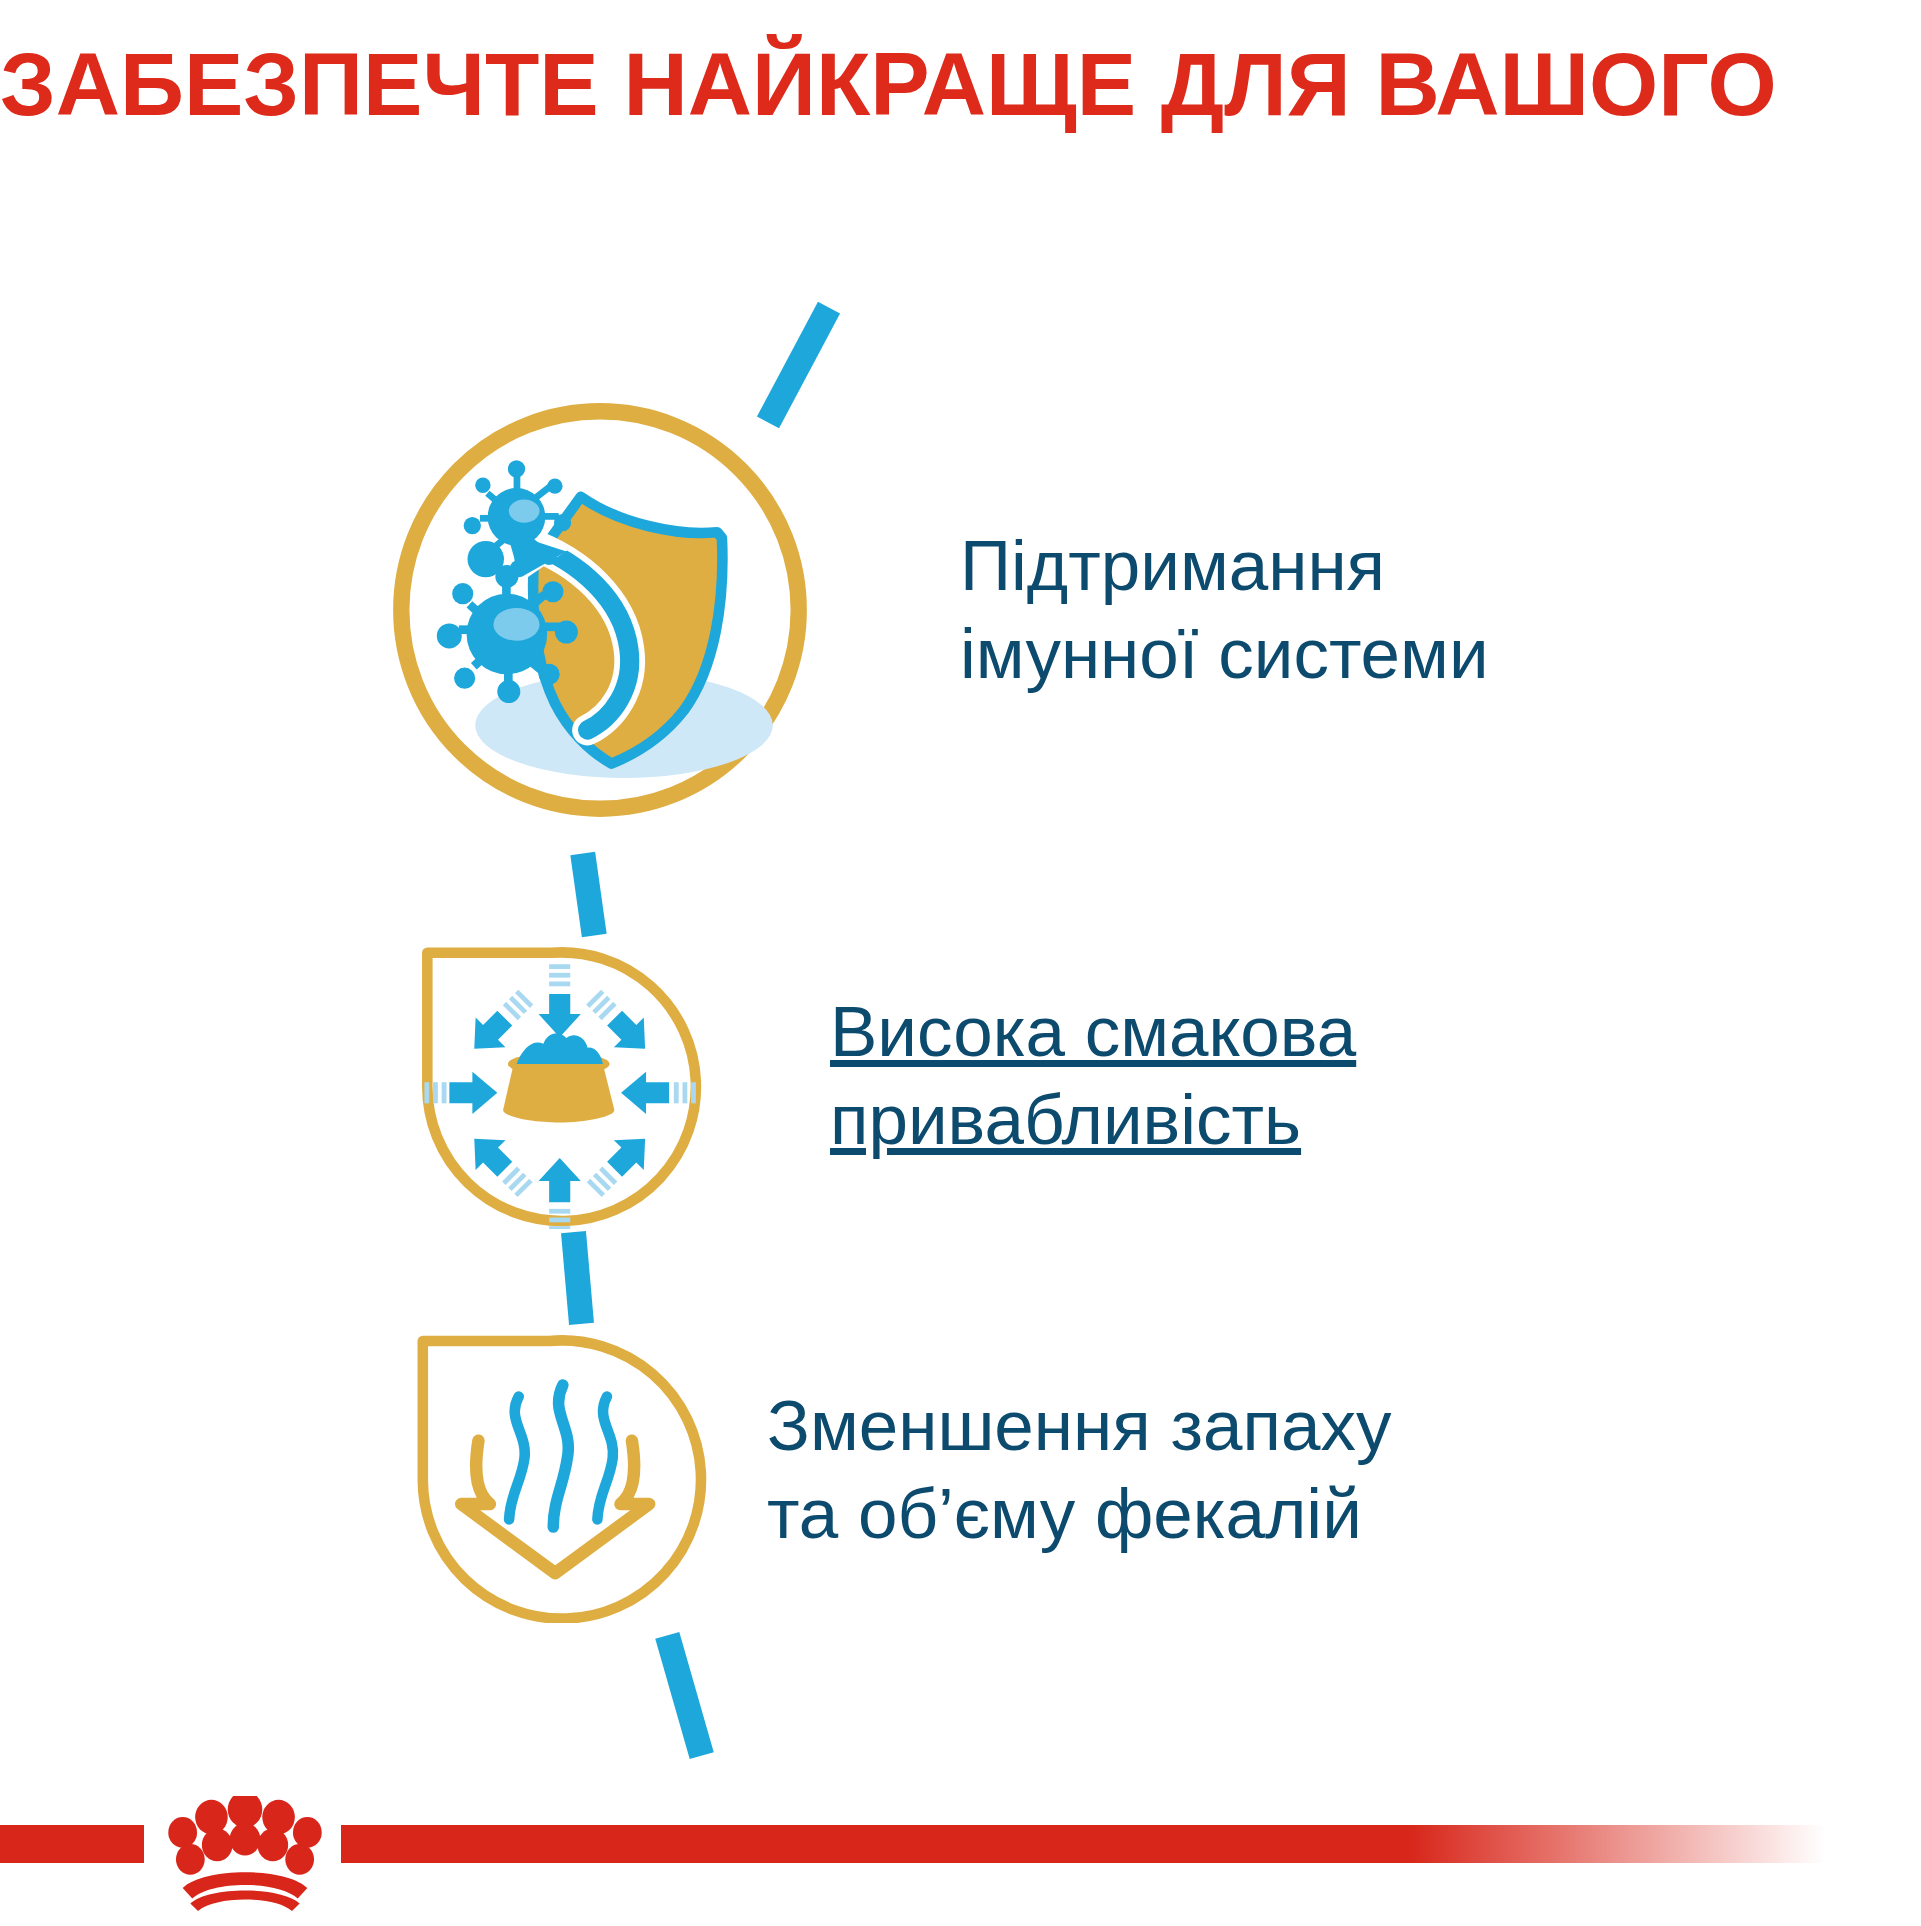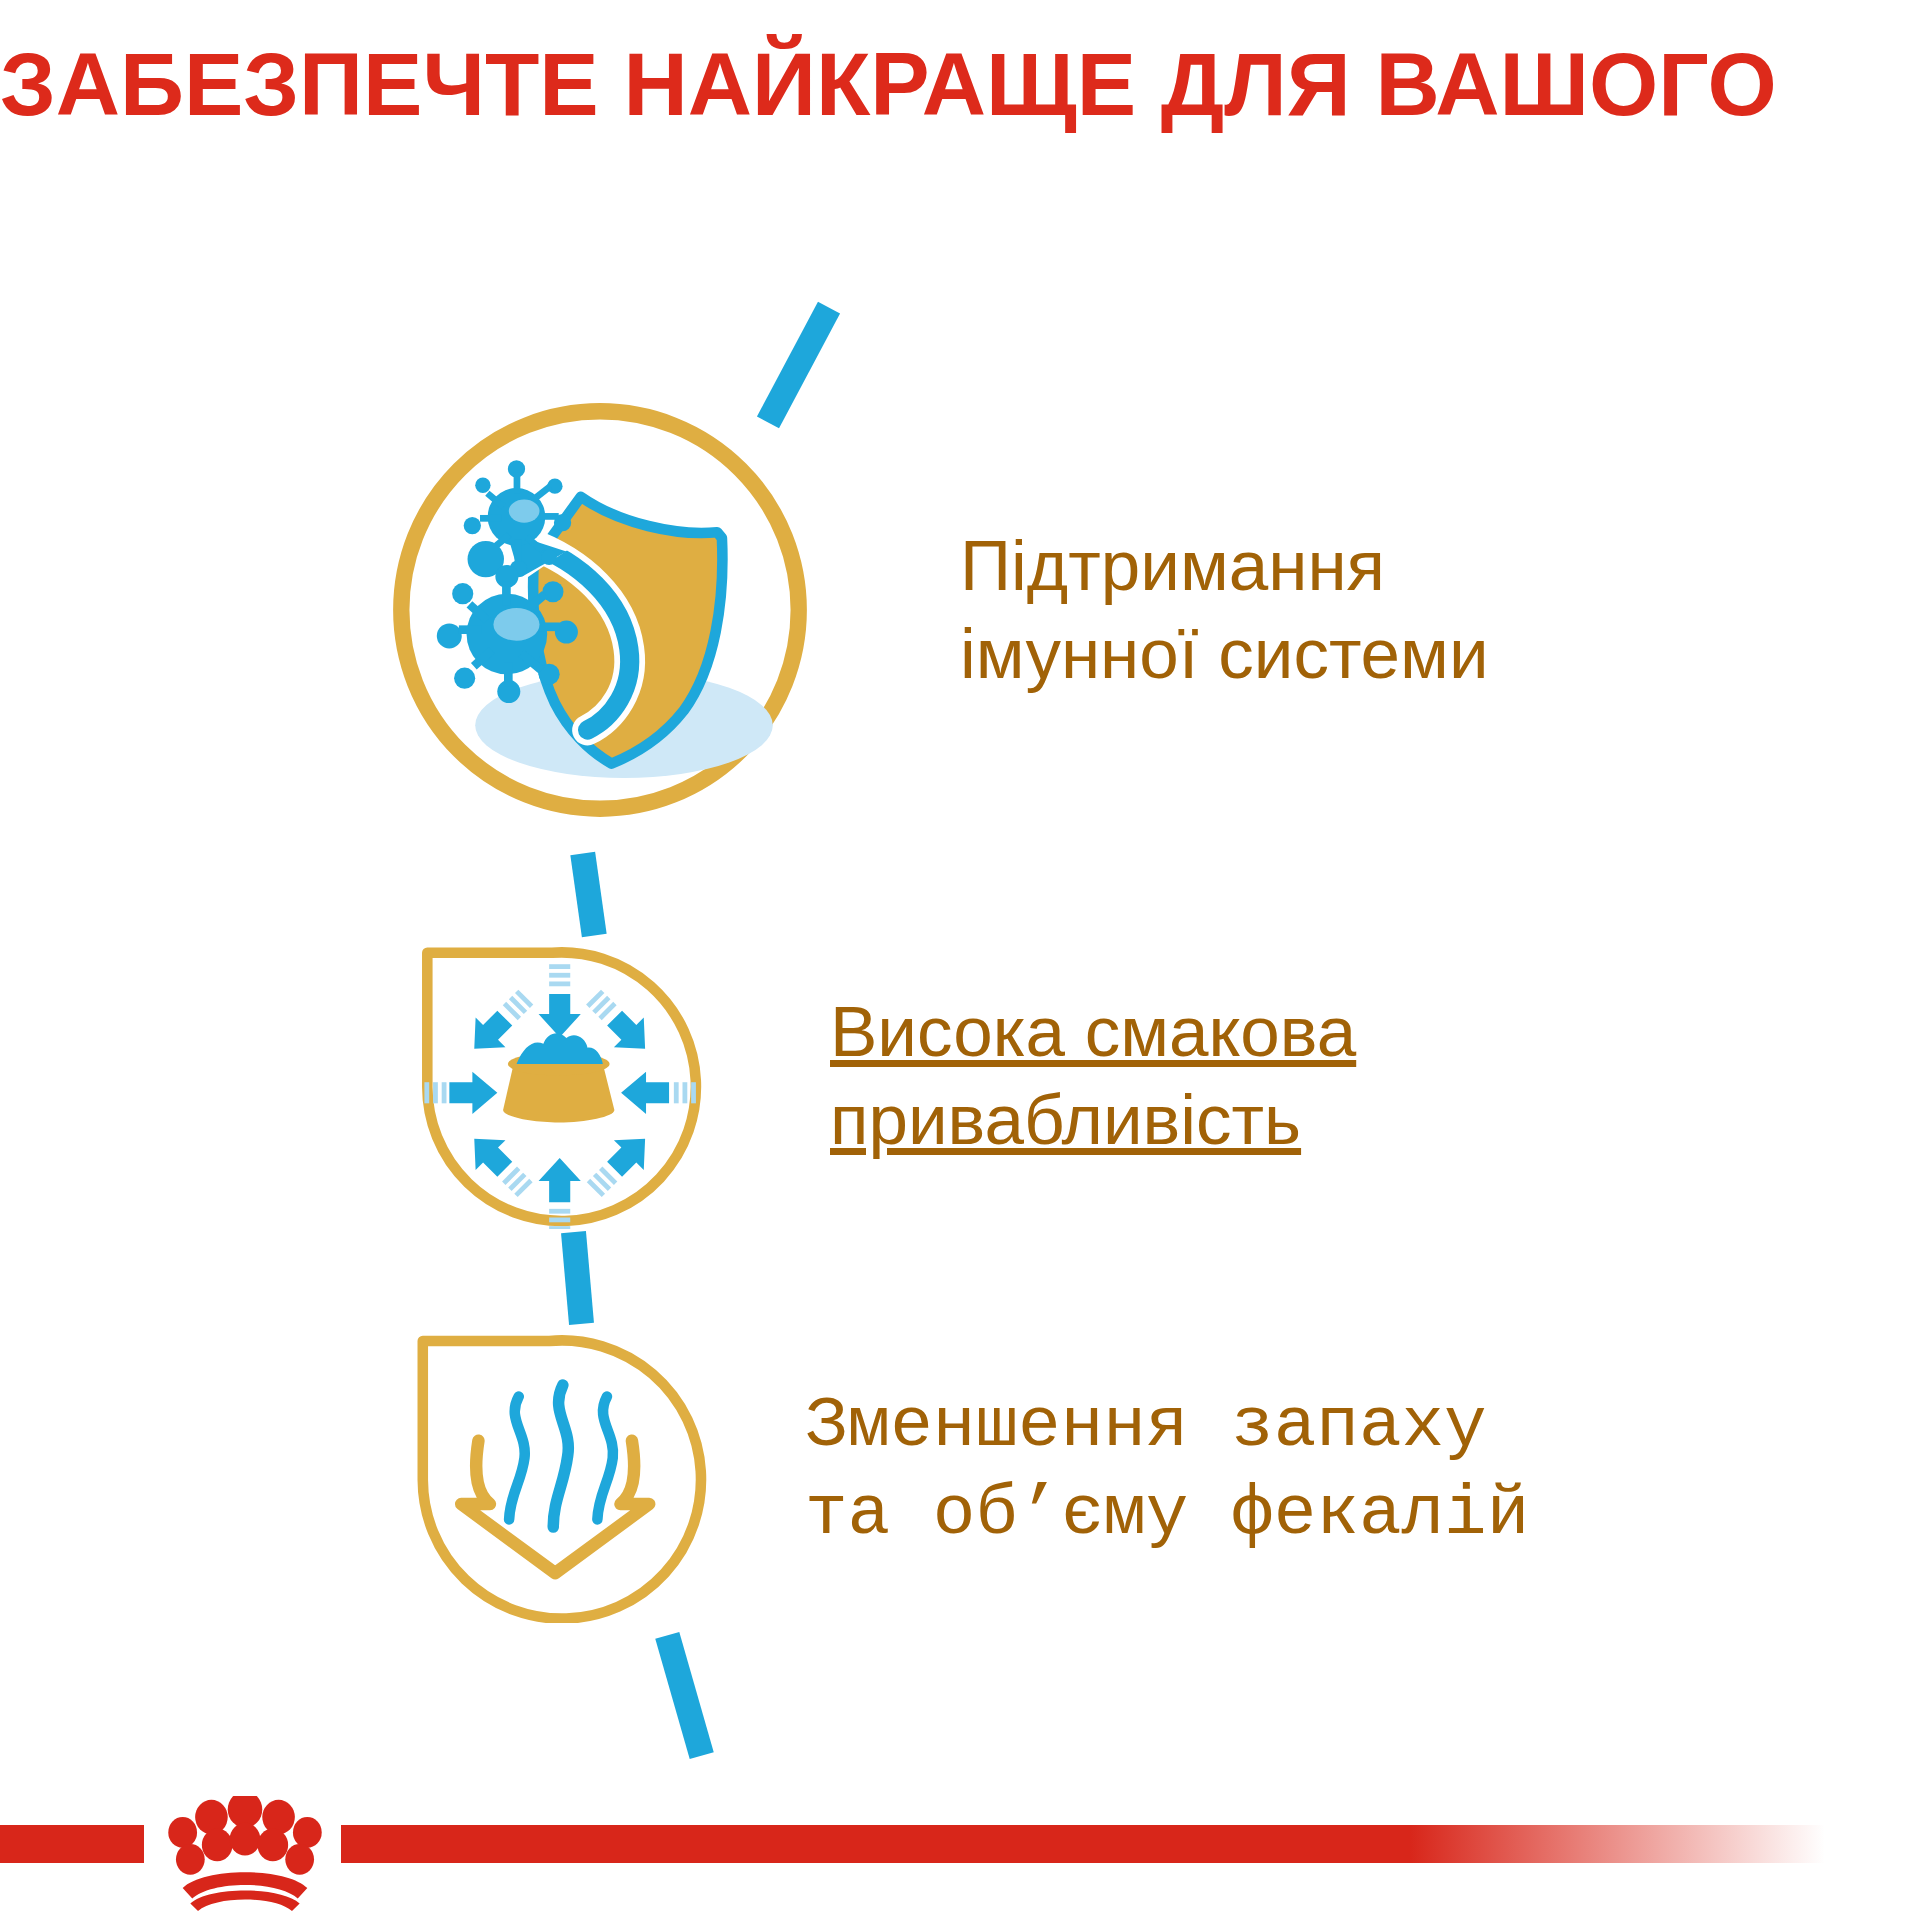--- a/index.html
+++ b/index.html
@@ -46,30 +46,30 @@
 
   .icon-holder {
     flex: 0 0 auto;
     position: relative;
   }
   #icon-holder-0 { width: 432px; height: 432px; }
   #icon-holder-1 { width: 384px; height: 307px; }
   #icon-holder-2 { width: 327px; height: 307px; }
 
   .feature-text {
-    color: #a16207;
+    color: #0c4a6e;
     font-family: "Liberation Sans", sans-serif;
     font-size: 71px;
     line-height: 88px;
     font-weight: normal;
     white-space: pre-line;
   }
   #feature-text-0 { margin-left: 144px; }
   #feature-text-1 { margin-left: 62px; text-decoration: underline;  }
-  #feature-text-2 { margin-left: 94px; font-family: Liberation Mono, monospace; }
+  #feature-text-2 { margin-left: 56px; }
 
   
   .connector {
     position: absolute;
     background: #1EA7DB;
   }
   #connector-0 {
     left: 786px; top: 300px;
     width: 25px; height: 130px;
     transform: rotate(28deg);

